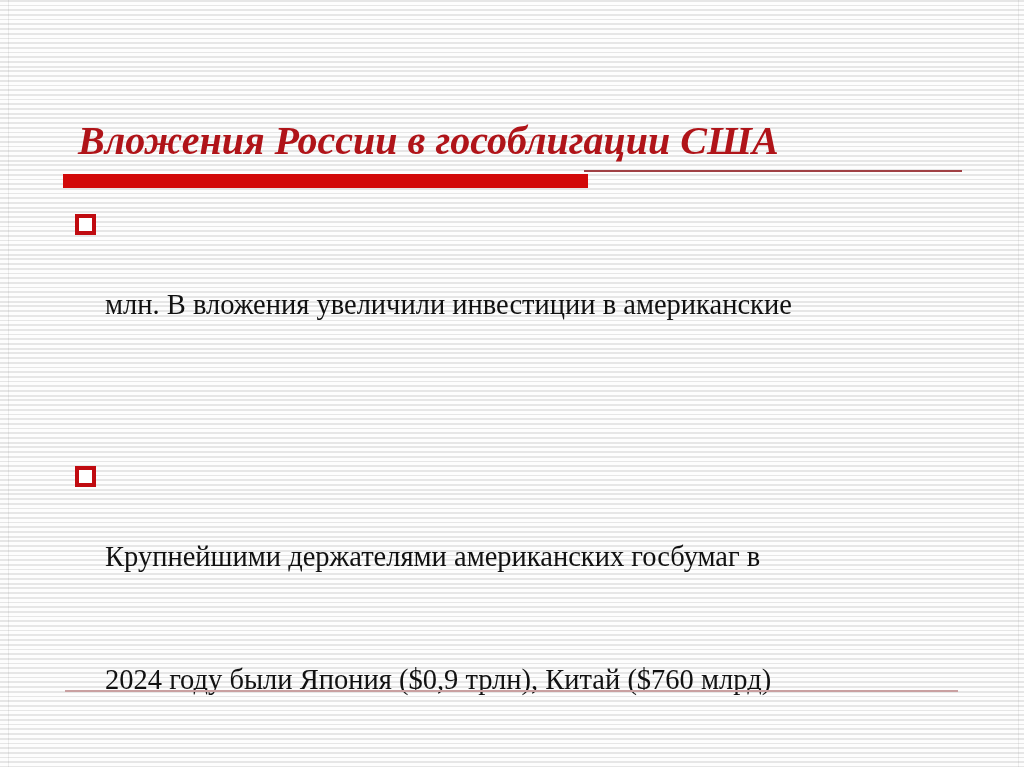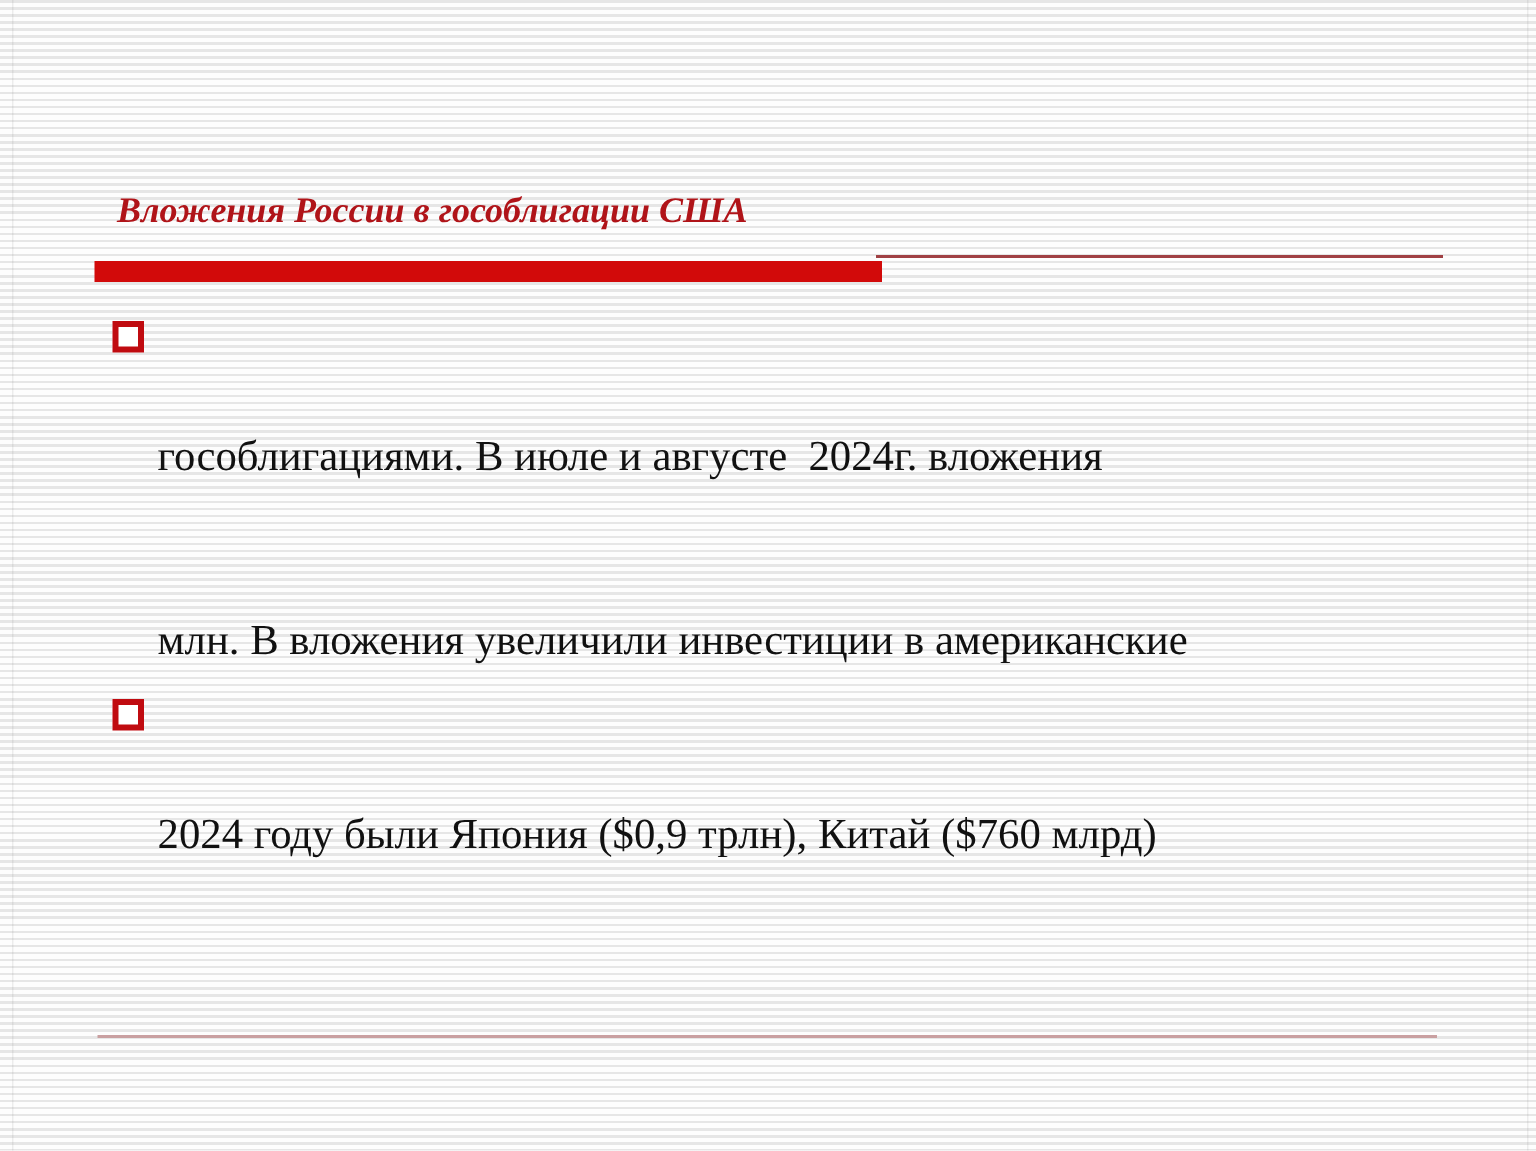--- a/index.html
+++ b/index.html
@@ -18,21 +18,21 @@
     position: absolute; top: 0; width: 1px; height: 767px;
     background: rgba(120,120,120,0.13);
   }
   .seam-left  { left: 8px; }
   .seam-right { left: 1018px; }
 
   .title {
     position: absolute;
     left: 78px; top: 121px;
     margin: 0;
-    font-size: 24px;
+    font-size: 40px;
     line-height: 40px;
     font-weight: bold;
     font-style: italic;
     white-space: nowrap;
   }
   .title-rule-thin {
     position: absolute;
     left: 584px; top: 170px;
     width: 378px; height: 2px;
   }
@@ -78,26 +78,26 @@
 
 <h1 class="title" style="color: rgb(176, 20, 25);">Вложения России в гособлигации США</h1>
 
 <div class="title-rule-thin" style="background-color: rgb(160, 64, 68);"></div>
 
 <div class="title-rule-bar" style="background-color: rgb(210, 10, 10);"></div>
 
 <div class="bullet-square b1" style="border-color: rgb(192, 11, 16);"></div>
 
 <div class="bullet-text b1t" style="color: rgb(17, 17, 17);">
-  <div class="line">гособлигациями. В июле и августе  2024г. вложения</div>
   <div class="line">млн. В вложения увеличили инвестиции в американские</div>
   
   
 </div>
 
 <div class="bullet-square b2" style="border-color: rgb(192, 11, 16);"></div>
 
 <div class="bullet-text b2t" style="color: rgb(17, 17, 17);">
+  <div class="line">Крупнейшими держателями американских госбумаг в</div>
   <div class="line">2024 году были Япония ($0,9 трлн), Китай ($760 млрд)</div>
   
 </div>
 
 <div class="bottom-rule" style="background-color: rgb(201, 160, 161);"></div>
 
 </body></html>

